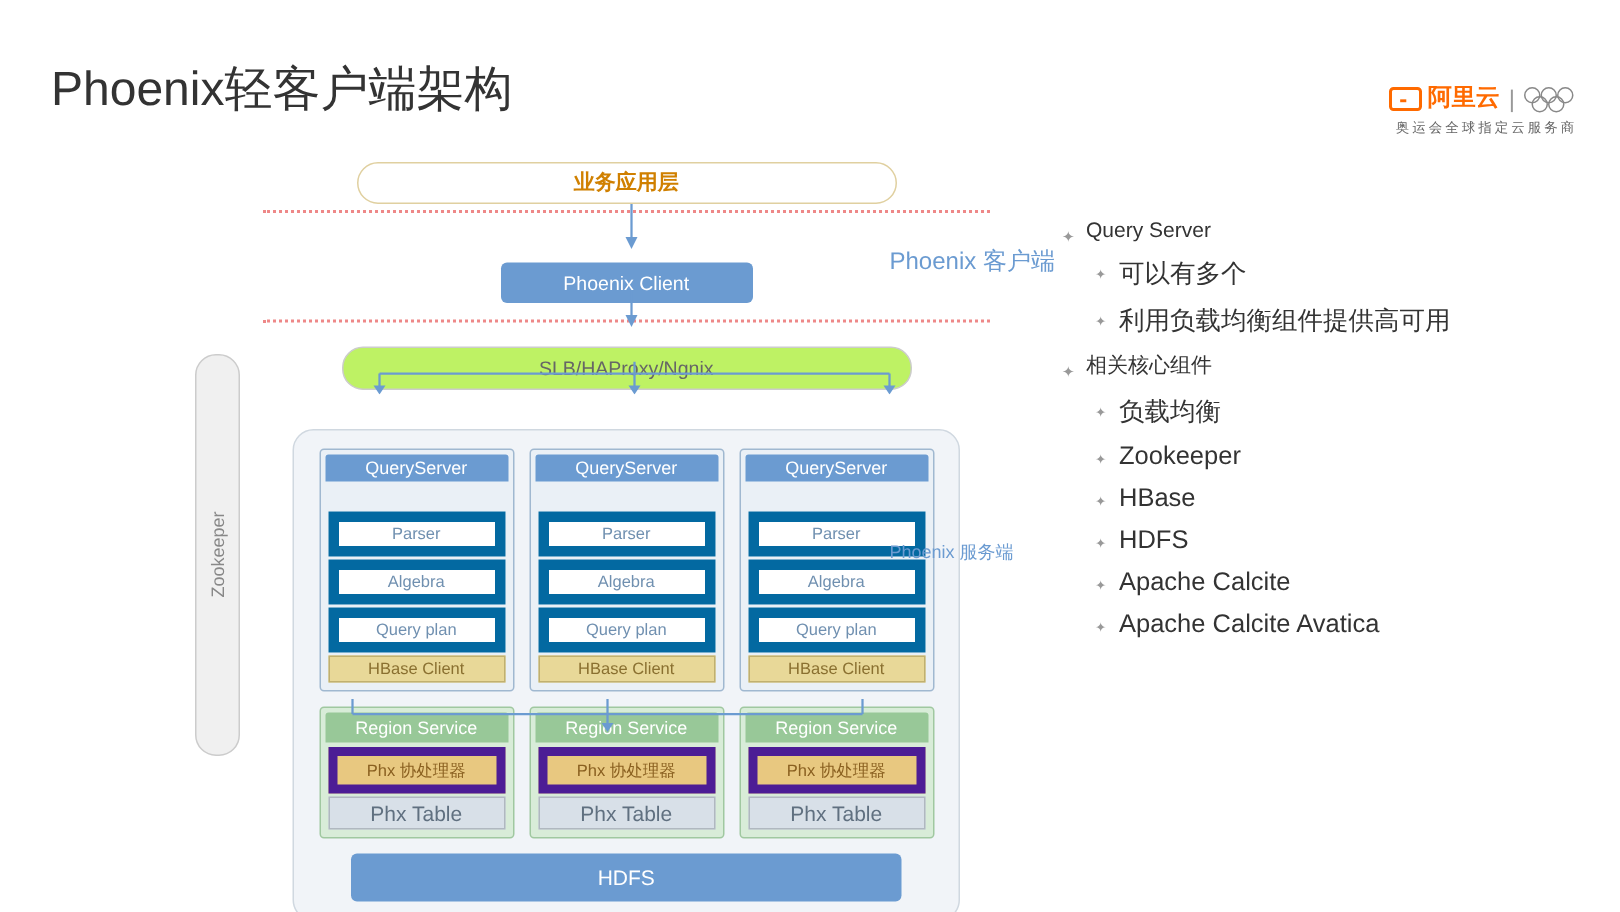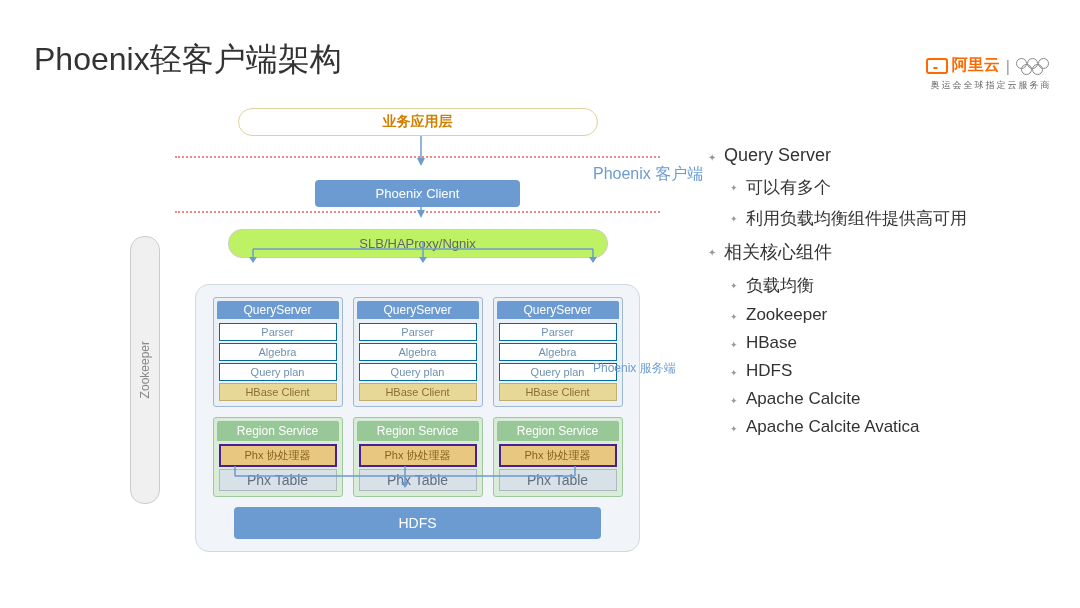--- a/index.html
+++ b/index.html
@@ -12,40 +12,40 @@
 .ali-icon::before { content: "-"; position: absolute; top: -2px; left: 5px; color: #ff6a00; font-weight: bold; }
 .ali-text { color: #ff6a00; font-size: 16px; font-weight: 600; }
 .divider { color: #999; font-size: 16px; }
 .rings { position: relative; width: 40px; height: 18px; }
 .ring { width: 11px; height: 11px; border: 1.5px solid #888; border-radius: 50%; position: absolute; }
 .ring:nth-child(1){left:0;top:0;} .ring:nth-child(2){left:11px;top:0;} .ring:nth-child(3){left:22px;top:0;}
 .ring:nth-child(4){left:5px;top:6px;} .ring:nth-child(5){left:16px;top:6px;}
 .tagline { font-size: 9px; color: #666; letter-spacing: 2px; margin-top: 3px; }
 .diagram { position: absolute; left: 175px; top: 108px; width: 485px; }
 .dot-line { border: none; border-top: 2px dotted #e88; margin: 4px 0; }
-.app-layer { background: #fff; border: 1px solid #e0d0a0; border-radius: 14px; text-align: center; padding: 4px; color: #d08000; font-size: 14px; width: 360px; margin: 0 auto 20px; font-weight: 600; }
-.client-box { background: #6b9bd1; color: #fff; border-radius: 4px; text-align: center; padding: 6px; font-size: 13px; width: 205px; margin: 0 auto; }
+.app-layer { background: #fff; border: 1px solid #e0d0a0; border-radius: 14px; text-align: center; padding: 4px; color: #d08000; font-size: 14px; width: 360px; margin: 0 auto 4px; font-weight: 600; }
+.client-box { background: #6b9bd1; color: #fff; border-radius: 4px; text-align: center; padding: 6px; font-size: 13px; width: 168px; margin: 11px auto; }
 .slb-box { background: #bef264; border: 1px solid #ccc; border-radius: 14px; text-align: center; padding: 6px; color: #666; width: 380px; margin: 6px auto; font-size: 13px; }
 .server-wrap { background: #f1f4f8; border: 1px solid #d0d8e0; border-radius: 14px; padding: 12px 8px; margin: 6px 20px; }
 .row3 { display: flex; gap: 10px; justify-content: center; }
 .qs-box { background: #eaf0f6; border: 1px solid #a0b8d0; border-radius: 3px; width: 130px; padding: 3px; }
-.qs-title { background: #6b9bd1; color: #fff; text-align: center; font-size: 12px; padding: 2px; border-radius: 2px 2px 0 0; margin-bottom: 4px; }
-.qs-sub { background: #fff; border: 1px solid #0369a1; text-align: center; font-size: 11px; color: #7090b0; padding: 2px; margin: 2px; }
+.qs-title { background: #6b9bd1; color: #fff; text-align: center; font-size: 12px; padding: 2px; border-radius: 2px 2px 0 0; margin-bottom: 20px; }
+.qs-sub { background: #fff; border: 7px solid #0369a1; text-align: center; font-size: 11px; color: #7090b0; padding: 2px; margin: 2px; }
 .qs-hbase { background: #e8d898; border: 1px solid #c0b070; color: #8a7030; }
 .rs-box { background: #d8ecd8; border: 1px solid #a0c8a0; border-radius: 3px; width: 130px; padding: 3px; margin-top: 10px; }
 .rs-title { background: #98c898; color: #fff; text-align: center; font-size: 12px; padding: 3px; border-radius: 2px 2px 0 0; margin-bottom: 3px; }
-.rs-sub1 { background: #e8c880; border: 2px solid #4c1d95; color: #8a6020; text-align: center; font-size: 11px; padding: 2px; margin: 2px; }
+.rs-sub1 { background: #e8c880; border: 6px solid #4c1d95; color: #8a6020; text-align: center; font-size: 11px; padding: 2px; margin: 2px; }
 .rs-sub2 { background: #d8e0e8; border: 1px solid #b0b8c0; color: #607080; text-align: center; font-size: 14px; padding: 2px; margin: 2px; }
 .hdfs-box { background: #6b9bd1; color: #fff; text-align: center; font-size: 14px; padding: 8px; border-radius: 4px; margin: 10px 30px 0; }
 .zoo { position: absolute; left: 130px; top: 236px; width: 30px; height: 268px; background: #f0f0f0; border: 1px solid #ccc; border-radius: 14px; display: flex; align-items: center; justify-content: center; }
 .zoo span { writing-mode: vertical-rl; transform: rotate(180deg); color: #888; font-size: 12px; }
 .label-client { position: absolute; left: 593px; top: 164px; color: #6b9bd1; font-size: 16px; }
 .label-server { position: absolute; left: 593px; top: 360px; color: #6b9bd1; font-size: 12px; }
 .right-panel { position: absolute; left: 708px; top: 135px; width: 340px; }
-.bullet-l1 { font-size: 18px; color: #333; margin: 10px 0; position: relative; padding-left: 16px; }
+.bullet-l1 { font-size: 14px; color: #333; margin: 10px 0; position: relative; padding-left: 16px; }
 .bullet-l1::before { content: "✦"; position: absolute; left: 0; color: #999; font-size: 10px; top: 7px; }
 .bullet-l2 { font-size: 17px; color: #333; margin: 8px 0 8px 22px; position: relative; padding-left: 16px; }
 .bullet-l2::before { content: "✦"; position: absolute; left: 0; color: #999; font-size: 9px; top: 7px; }
 svg.arrow { position: absolute; }
 </style>
 </head>
 <body>
 
 <div class="title">Phoenix轻客户端架构</div>
 

